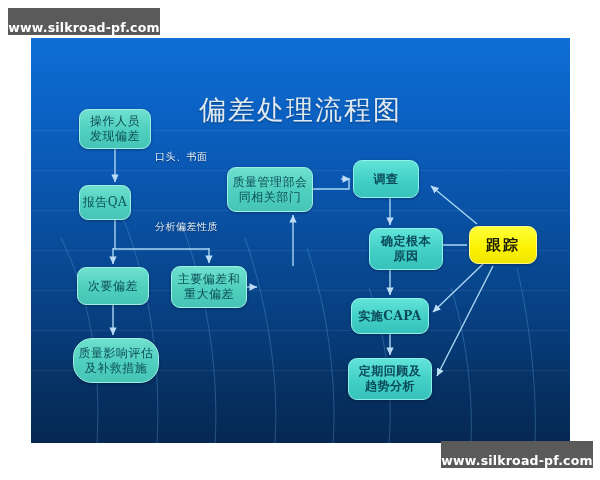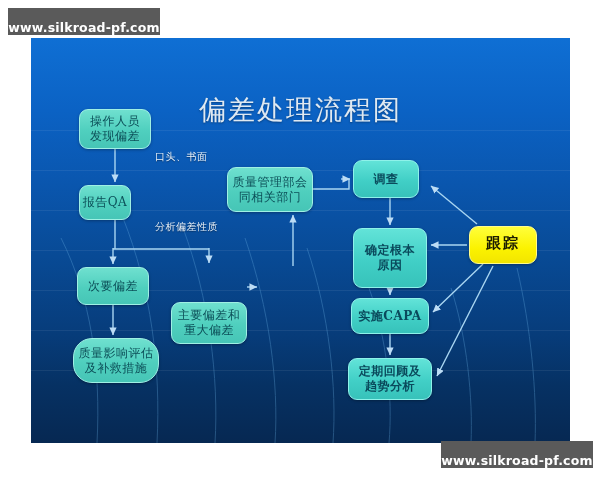--- a/index.html
+++ b/index.html
@@ -57,21 +57,21 @@
   }
   .node.right{
     color:#0a4a5c;
     background:linear-gradient(180deg,#62e3d8 0%,#41cfc6 55%,#37c2ba 100%);
     border:1px solid #8ef2ea;
     font-weight:bold;
   }
   .node.track{
     background:linear-gradient(180deg,#ffff3a 0%,#fbf200 60%,#f2e500 100%);
     border:1px solid #fffb8a;
-    color:#1c1c00;font-weight:bold;font-size:15px;letter-spacing:2px;font-family:Liberation Mono, monospace;
+    color:#1c1c00;font-weight:bold;font-size:15px;letter-spacing:2px;
   }
   .node .lbl{white-space:pre-line;}
 
   
   .caption{
     position:absolute;color:#eaf2fa;font-size:10px;
     font-family:"DejaVu Serif","Liberation Serif",serif;
     letter-spacing:.5px;white-space:nowrap;
     text-shadow:0 1px 1px rgba(0,0,0,.4);
   }
@@ -172,36 +172,36 @@
 
     <div class="node" style="left:46px;top:229px;width:72px;height:38px;">
       <span class="lbl">次要偏差</span>
     </div>
 
     <div class="node" style="left:42px;top:300px;width:86px;height:45px;border-radius:19px;">
       <span class="lbl">质量影响评估
 及补救措施</span>
     </div>
 
-    <div class="node" style="left:140px;top:228px;width:76px;height:42px;margin-top:36px;">
+    <div class="node" style="left:140px;top:228px;width:76px;height:42px;">
       <span class="lbl">主要偏差和
 重大偏差</span>
     </div>
 
 
     <div class="node" style="left:196px;top:129px;width:86px;height:45px;">
       <span class="lbl">质量管理部会
 同相关部门</span>
     </div>
 
     <div class="node right" style="left:322px;top:122px;width:66px;height:38px;">
       <span class="lbl">调查</span>
     </div>
 
-    <div class="node right" style="left:322px;top:190px;width:74px;height:60px;">
+    <div class="node right" style="left:338px;top:190px;width:74px;height:42px;">
       <span class="lbl">确定根本
 原因</span>
     </div>
 
     <div class="node right" style="left:320px;top:260px;width:78px;height:36px;">
       <span class="lbl">实施CAPA</span>
     </div>
 
     <div class="node right" style="left:317px;top:320px;width:84px;height:42px;">
       <span class="lbl">定期回顾及

